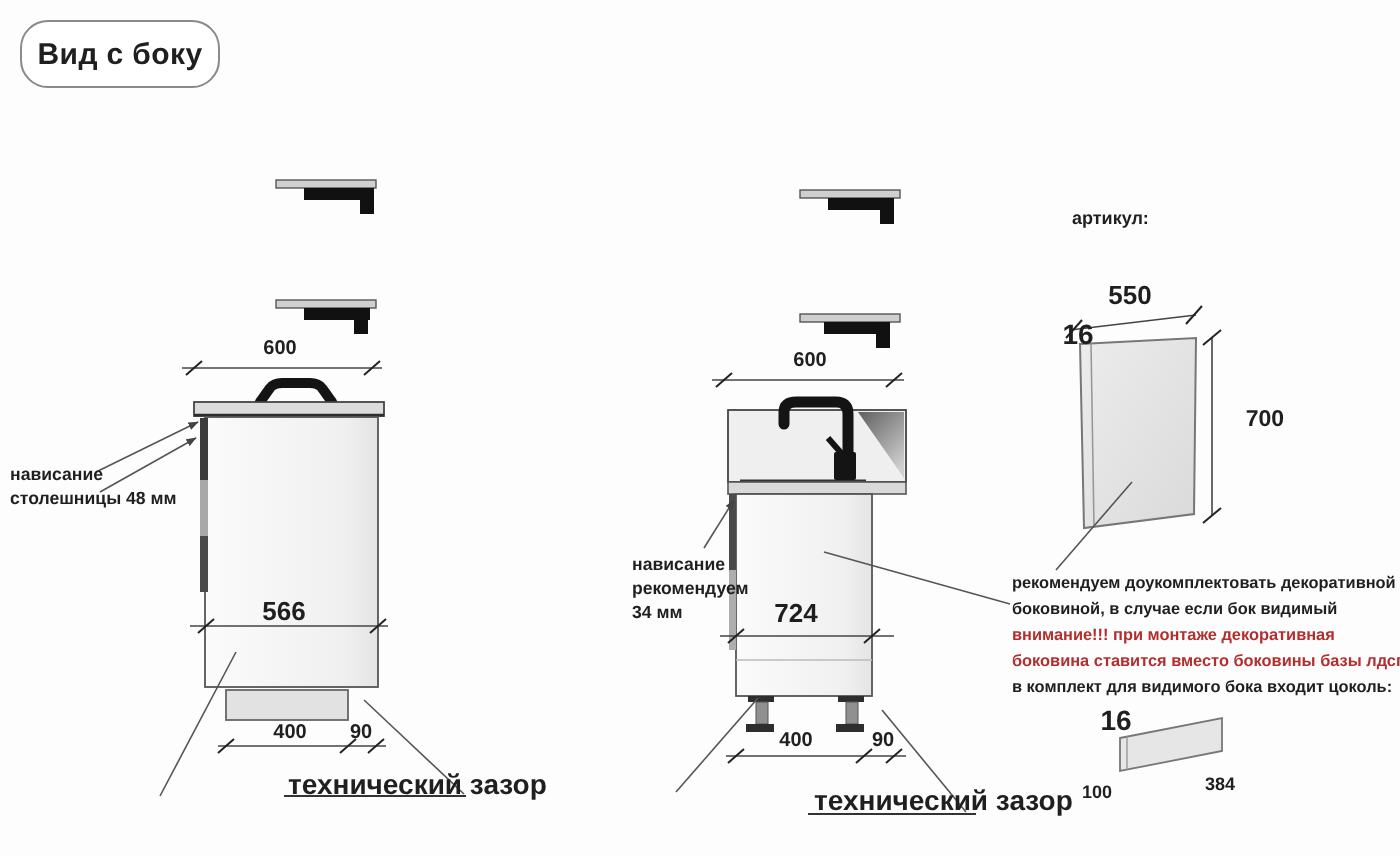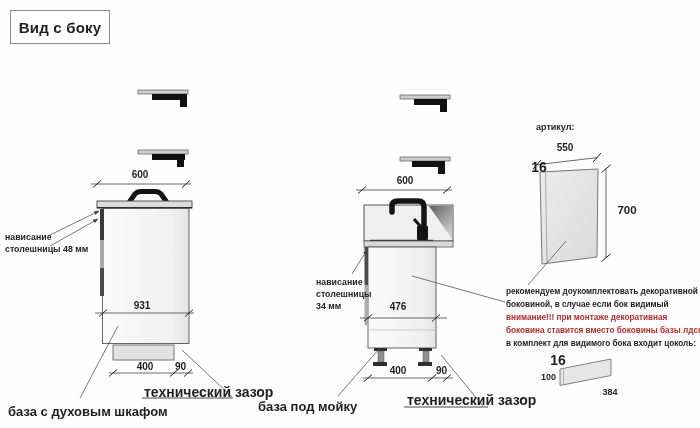--- a/index.html
+++ b/index.html
@@ -1,28 +1,28 @@
 <!DOCTYPE html>
 <html><head>
 <meta charset="utf-8">
 <style>
   html,body{margin:0;padding:0;background:#fff;}
   .canvas{
     position:relative;width:700px;height:428px;background:#fdfdfd;
     font-family:"Liberation Sans", sans-serif;color:#1f1f1f;overflow:hidden;
   }
   svg.linework{position:absolute;left:0;top:0;width:700px;height:428px;}
-  .abs{position:absolute;}
+  .abs{position:absolute;border-radius:14px;}
   .title-box{
     left:10px;top:10px;width:98px;height:32px;border:1px solid #8a8a8a;background:#fff;
     display:flex;align-items:center;justify-content:center;
     font-size:15px;font-weight:bold;letter-spacing:.2px;
   }
   .dim{position:absolute;font-weight:bold;text-align:center;font-size:10px;line-height:10px;}
-  .dim-lg{font-size:10px;line-height:11px;}
+  .dim-lg{font-size:13px;line-height:11px;}
   .dim-sm{font-size:14px;line-height:9px;}
   .lbl{position:absolute;font-weight:bold;font-size:8.8px;line-height:11.5px;}
   .lbl3{position:absolute;font-weight:bold;font-size:8.8px;line-height:12px;}
   .gap-lbl{position:absolute;font-weight:bold;font-size:14px;line-height:9px;white-space:nowrap;}
   .name-lbl{position:absolute;font-weight:bold;font-size:13px;line-height:13px;white-space:nowrap;}
   .artikul{position:absolute;font-weight:bold;font-size:9px;}
   .note{position:absolute;left:506px;top:285px;width:196px;font-weight:bold;font-size:8.2px;line-height:13px;}
   .note div{white-space:nowrap;}
   .warn{color:#b22f2f;}
 </style>
@@ -176,52 +176,50 @@
       <polygon points="560,369 611,359 611,375.5 560,385.5" fill="#e6e6e6" stroke="#777" stroke-width="0.9"></polygon>
       <line x1="563.5" y1="368.3" x2="563.5" y2="384.8" stroke="#999" stroke-width="0.7"></line>
     </g>
   </svg>
 
   <div class="abs title-box">
     <span>Вид с боку</span>
   </div>
 
   <div class="dim" style="left:122px;top:170px;width:36px;">600</div>
-  <div class="dim dim-lg" style="left:124px;top:300px;width:36px;">931</div>
+  <div class="dim dim-lg" style="left:124px;top:300px;width:36px;">566</div>
   <div class="dim" style="left:127px;top:362px;width:36px;">400</div>
   <div class="dim" style="left:171px;top:362px;width:19px;">90</div>
   <div class="lbl" style="left:5px;top:232px;">
     <div>нависание</div>
     <div>столешницы 48 мм</div>
   </div>
   <div class="gap-lbl" style="left:144px;top:388px;">технический зазор</div>
-  <div class="name-lbl" style="left:8px;top:405px;">база с духовым шкафом</div>
 
   <div class="dim" style="left:387px;top:176px;width:36px;">600</div>
-  <div class="dim dim-lg" style="left:380px;top:301px;width:36px;">476</div>
+  <div class="dim dim-lg" style="left:380px;top:301px;width:36px;">724</div>
   <div class="dim" style="left:380px;top:366px;width:36px;">400</div>
   <div class="dim" style="left:432px;top:366px;width:19px;">90</div>
   <div class="lbl3" style="left:316px;top:276px;">
     <div>нависание</div>
-    <div>столешницы</div>
+    <div>рекомендуем</div>
     <div>34 мм</div>
   </div>
   <div class="gap-lbl" style="left:407px;top:396px;">технический зазор</div>
-  <div class="name-lbl" style="left:258px;top:400px;">база под мойку</div>
-
-  <div class="artikul" style="left:536px;top:122px;">артикул:</div>
+
+  <div class="artikul" style="left:536px;top:104px;">артикул:</div>
   <div class="dim dim-lg" style="left:547px;top:142px;width:36px;">550</div>
   <div class="dim dim-sm" style="left:531px;top:163px;width:16px;">16</div>
-  <div class="dim dim-lg" style="left:612px;top:205px;width:30px;text-align:center;font-size:11.5px;">700</div>
+  <div class="dim dim-lg" style="left:612px;top:205px;width:30px;text-align:right;font-size:11.5px;">700</div>
 
   <div class="note">
     <div>рекомендуем доукомплектовать декоративной</div>
     <div>боковиной, в случае если бок видимый</div>
     <div class="warn">внимание!!! при монтаже декоративная</div>
     <div class="warn">боковина ставится вместо боковины базы лдсп</div>
     <div>в комплект для видимого бока входит цоколь:</div>
   </div>
 
   <div class="dim dim-sm" style="left:549px;top:356px;width:18px;">16</div>
-  <div class="dim" style="left:532px;top:372px;width:24px;text-align:right;font-size:9px;">100</div>
+  <div class="dim" style="left:532px;top:391px;width:24px;text-align:right;font-size:9px;">100</div>
   <div class="dim" style="left:596px;top:387px;width:28px;font-size:9px;">384</div>
 
 </div>
 
 </body></html>

